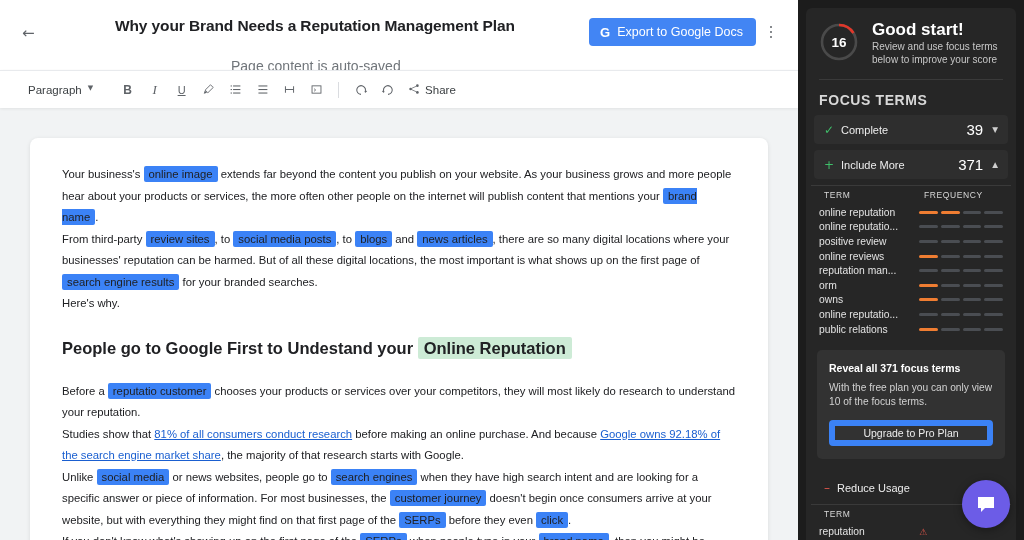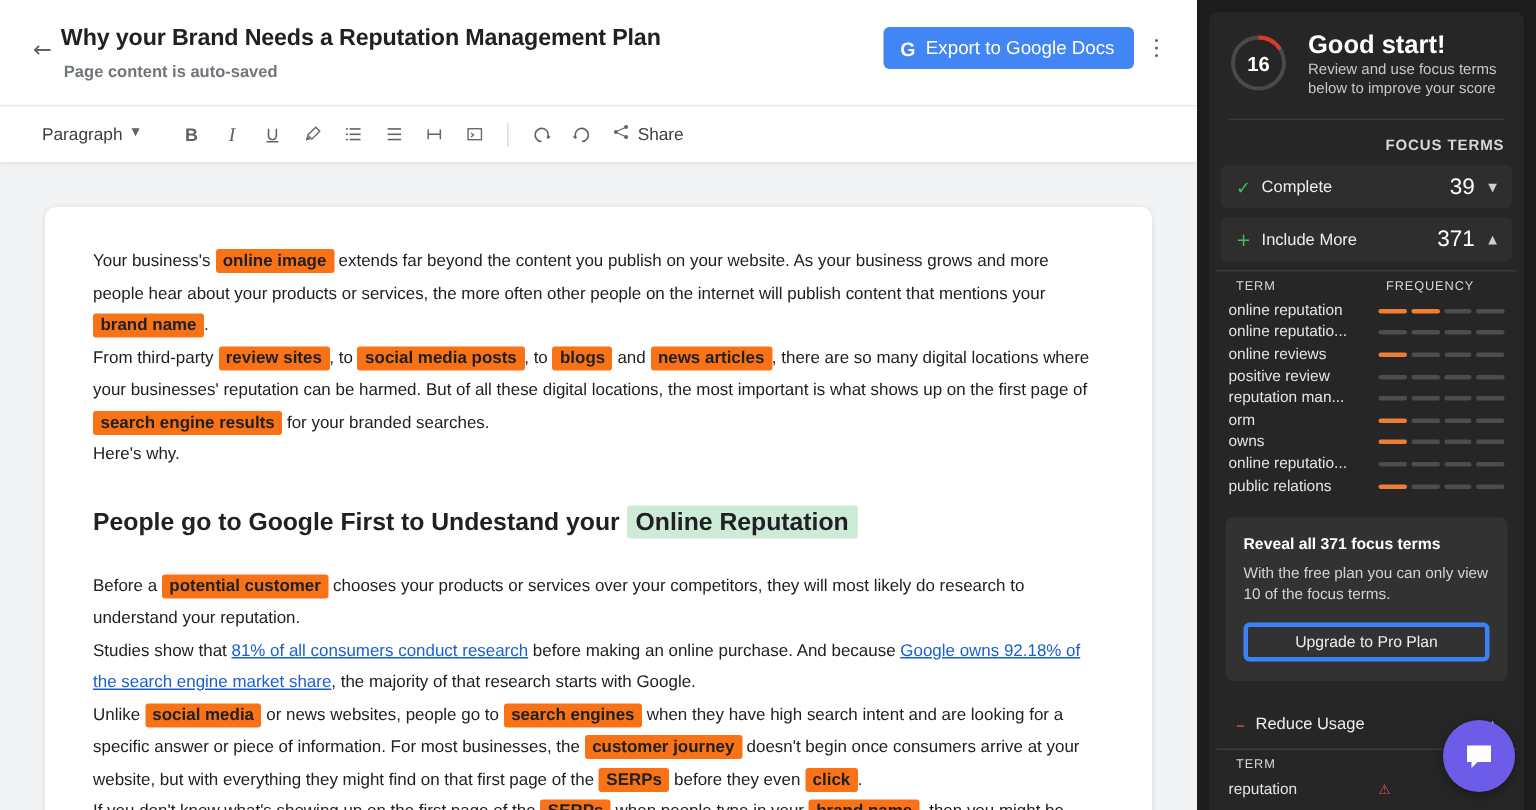--- a/index.html
+++ b/index.html
@@ -16,26 +16,26 @@
 
   .topbar {
     height: 70px; background: #ffffff;
     display: flex; align-items: flex-start; padding: 14px 16px 0 22px;
     position: relative;
   }
   .back-arrow {
     font-size: 15px; color: #5f6368; line-height: 1;
     margin: 12px 6px 0 0; cursor: pointer; font-family: "DejaVu Sans", sans-serif;
   }
-  .title-block { flex: 1; padding-top: 2px; }
+  .title-block { flex: 1; padding-top: 2px; text-align: center; }
   .doc-title {
     font-size: 15.5px; font-weight: bold; color: #202124;
     letter-spacing: -0.1px; line-height: 20px;
   }
-  .doc-sub { font-size: 11px; color: #70757a; margin-top: 6px; padding-left: 2px; font-weight: bold; }
+  .doc-sub { font-size: 14px; color: #70757a; margin-top: 22px; padding-left: 2px; }
 
   .top-actions { display: flex; align-items: center; gap: 4px; padding-top: 4px; }
   .export-btn {
     background: #4285f4; color: #fff; border: none; border-radius: 4px;
     height: 28px; padding: 0 13px 0 11px; font-size: 12.5px;
     display: inline-flex; align-items: center; gap: 7px; cursor: pointer;
     font-family: "Liberation Sans", sans-serif;
   }
   .gicon { font-weight: bold; font-size: 13px; }
   .kebab {
@@ -80,21 +80,21 @@
     font-size: 11.3px; color: #202124; line-height: 21.5px;
     font-family: "Liberation Sans", sans-serif;
   }
   .p + .p { margin-top: 0; }
   .gap { height: 21px; }
   .h2 {
     font-size: 16.5px; font-weight: bold; color: #202124;
     line-height: 24px; margin: 21px 0 0 0;
   }
   .hl {
-    background: #f97316; padding: 2px 5px; border-radius: 2px; font-weight: bold;
+    background: #3b82f6; padding: 2px 5px; border-radius: 2px;
   }
   .hl-h { background: #cdebd6; padding: 2px 6px; border-radius: 2px; }
   a.lk { color: #1a5fd0; text-decoration: underline; }
 
   
   .sidebar {
     width: 226px; height: 540px; background: #1c1c1c;
     padding: 8px 8px 0 8px; position: relative;
   }
   .panel {
@@ -106,23 +106,22 @@
   .ring svg { display: block; }
   .ring-num {
     position: absolute; inset: 0; display: flex; align-items: center;
     justify-content: center; font-size: 13.5px; font-weight: bold; color: #fff;
   }
   .score-txt { padding-top: 1px; }
   .score-title { font-size: 17px; font-weight: bold; color: #ffffff; line-height: 14px; }
   .score-desc { font-size: 10px; color: #c7c7c7; line-height: 13px; margin-top: 3px; }
   .divider { height: 1px; background: #3a3a3a; margin: 13px 13px 0 13px; }
   .sect-label {
-    font-size: 10px; font-weight: bold; color: #d8d8d8; letter-spacing: 0.6px;
+    font-size: 14px; font-weight: bold; color: #d8d8d8; letter-spacing: 0.6px;
     padding: 12px 13px 7px 13px;
-    text-align: right;
   }
   .acc {
     background: #2e2e2e; border-radius: 4px; margin: 0 8px 6px 8px;
     height: 29px; display: flex; align-items: center; padding: 0 10px;
     cursor: pointer;
   }
   .acc-ico { font-size: 12px; margin-right: 7px; font-family: "DejaVu Sans", sans-serif; }
   .ico-green { color: #3fbf6a; }
   .ico-red { color: #e0564b; }
   .acc-label { flex: 1; font-size: 11px; color: #ededed; }
@@ -144,21 +143,21 @@
   .seg { flex: 1; height: 3px; border-radius: 1.5px; background: #4a4d52; }
   .seg.on { background: #ef7d32; }
 
   .promo {
     background: #323232; border-radius: 5px; margin: 14px 11px 0 11px;
     padding: 12px 12px 13px 12px;
   }
   .promo-t { font-size: 10.5px; font-weight: bold; color: #ffffff; }
   .promo-d { font-size: 10.2px; color: #d2d2d2; line-height: 14px; margin-top: 7px; }
   .promo-btn {
-    margin-top: 11px; height: 26px; border: 3px solid #3b82f6; border-radius: 4px;
+    margin-top: 11px; height: 26px; border: 6px solid #3b82f6; border-radius: 4px;
     display: flex; align-items: center; justify-content: center;
     font-size: 10.5px; color: #ededed; cursor: pointer; background: transparent;
     width: 100%; font-family: "Liberation Sans", sans-serif;
   }
   .bottom-sect { margin-top: 14px; }
   .warn { color: #e0564b; font-size: 9px; font-family: "DejaVu Sans", sans-serif; }
 
   .fab {
     position: absolute; right: 14px; bottom: 12px;
     width: 48px; height: 48px; border-radius: 50%;
@@ -281,21 +280,21 @@
       <div class="page">
         <div class="p" id="para1"><span>Your business's </span><span class="hl">online image</span><span> extends far beyond the content you publish on your website. As your business grows and more people hear about your products or services, the more often other people on the internet will publish content that mentions your </span><span class="hl">brand name</span><span>.</span></div>
         <div class="p" id="para2"><span>From third-party </span><span class="hl">review sites</span><span>, to </span><span class="hl">social media posts</span><span>, to </span><span class="hl">blogs</span><span> and </span><span class="hl">news articles</span><span>, there are so many digital locations where your businesses' reputation can be harmed. But of all these digital locations, the most important is what shows up on the first page of </span><span class="hl">search engine results</span><span> for your branded searches.</span></div>
         <div class="p" id="para3"><span>Here's why.</span></div>
 
         <h2 class="h2">
           <span>People go to Google First to Undestand your </span><span class="hl-h">Online Reputation</span>
         </h2>
         <div class="gap"></div>
 
-        <div class="p" id="para4"><span>Before a </span><span class="hl">potential customer</span><span> chooses your products or services over your competitors, they will most likely do research to understand your reputation.</span></div>
+        <div class="p" id="para4"><span>Before a </span><span class="hl">reputatio customer</span><span> chooses your products or services over your competitors, they will most likely do research to understand your reputation.</span></div>
         <div class="p" id="para5"><span>Studies show that </span><a class="lk" href="#">81% of all consumers conduct research</a><span> before making an online purchase. And because </span><a class="lk" href="#">Google owns 92.18% of the search engine market share</a><span>, the majority of that research starts with Google.</span></div>
         <div class="p" id="para6"><span>Unlike </span><span class="hl">social media</span><span> or news websites, people go to </span><span class="hl">search engines</span><span> when they have high search intent and are looking for a specific answer or piece of information. For most businesses, the </span><span class="hl">customer journey</span><span> doesn't begin once consumers arrive at your website, but with everything they might find on that first page of the </span><span class="hl">SERPs</span><span> before they even </span><span class="hl">click</span><span>.</span></div>
         <div class="p" id="para7"><span>If you don't know what's showing up on the first page of the </span><span class="hl">SERPs</span><span> when people type in your </span><span class="hl">brand name</span><span>, then you might be allowing other publishers to shape your </span></div>
 
       </div>
     </div>
   </div>
 
   <div class="sidebar">
     <div class="panel">
@@ -349,32 +348,32 @@
           <div class="term-row">
             <div class="term-name">online reputatio...</div>
             <div class="bars">
               <div class="seg"></div>
               <div class="seg"></div>
               <div class="seg"></div>
               <div class="seg"></div>
             </div>
           </div>
           <div class="term-row">
+            <div class="term-name">positive review</div>
+            <div class="bars">
+              <div class="seg"></div>
+              <div class="seg"></div>
+              <div class="seg"></div>
+              <div class="seg"></div>
+            </div>
+          </div>
+          <div class="term-row">
             <div class="term-name">online reviews</div>
             <div class="bars">
               <div class="seg on"></div>
-              <div class="seg"></div>
-              <div class="seg"></div>
-              <div class="seg"></div>
-            </div>
-          </div>
-          <div class="term-row">
-            <div class="term-name">positive review</div>
-            <div class="bars">
-              <div class="seg"></div>
               <div class="seg"></div>
               <div class="seg"></div>
               <div class="seg"></div>
             </div>
           </div>
           <div class="term-row">
             <div class="term-name">reputation man...</div>
             <div class="bars">
               <div class="seg"></div>
               <div class="seg"></div>

